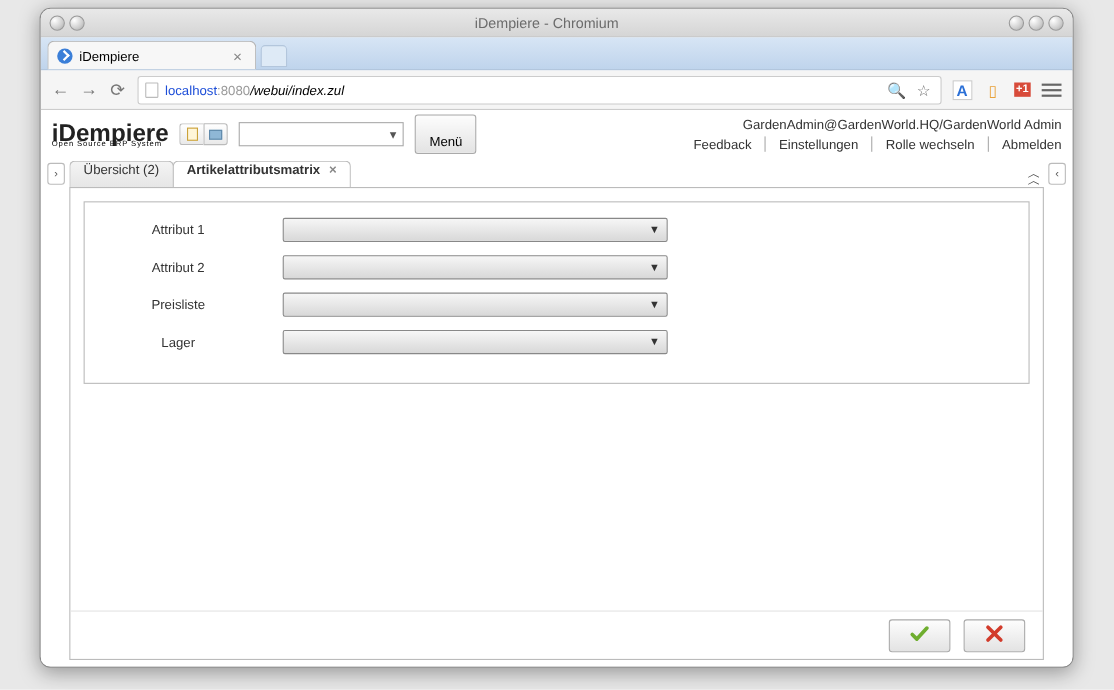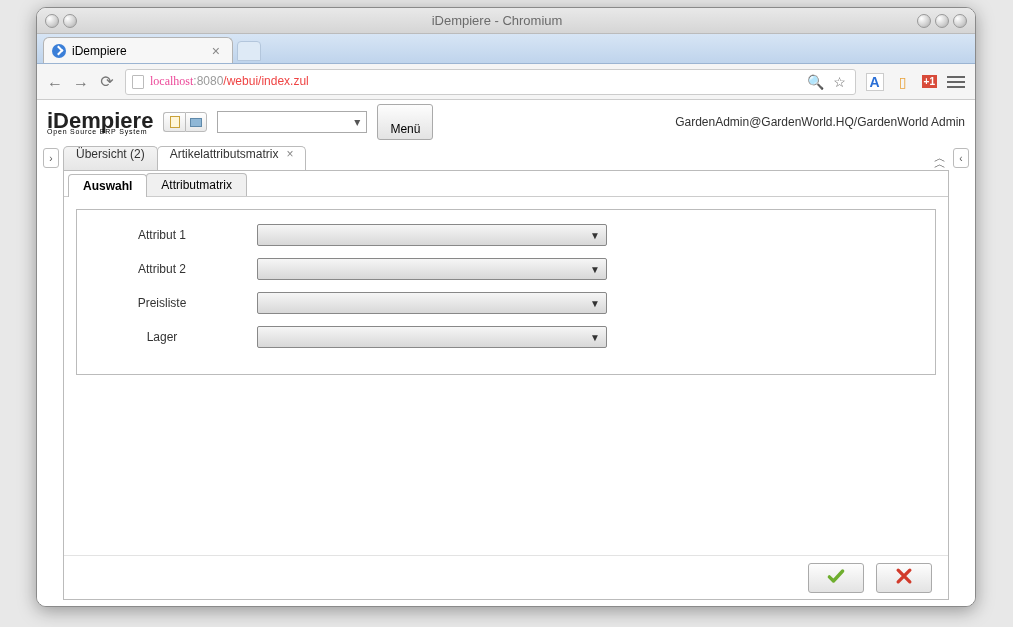--- a/index.html
+++ b/index.html
@@ -94,22 +94,22 @@
     height: 26px;
     border: 1px solid #ccc;
     border-radius: 3px;
     background: #fff;
     display: flex;
     align-items: center;
     padding: 0 6px;
     gap: 6px;
     color: #555;
   }
-  .addr .host b { color: #ec4899; font-weight: normal; font-family: Liberation Serif, serif; }
-  .addr .path { color: #ef4444; }
+  .addr .host b { color: #1d4ed8; font-weight: normal; }
+  .addr .path { color: #000000; font-style: italic; }
   .addr-right { display:flex; align-items:center; gap:6px; margin-left:auto; }
   .tb-ico { width:18px; height:18px; display:flex;align-items:center;justify-content:center;font-size:14px;color:#666;border:1px solid transparent;}
   .tb-ico.boxed { border:1px solid #ccc; background:#fff; }
   .tb-red { background:#d84b3a;color:#fff;font-weight:bold;font-size:10px;padding:1px 2px;}
   .hamburger { width:18px; display:flex; flex-direction:column; gap:3px; }
   .hamburger div{height:2px;background:#666;}
 
   .app {
     flex: 1;
     background: #fff;
@@ -200,21 +200,21 @@
     border: 1px solid #bbb;
     border-bottom: none;
     background: linear-gradient(#f4f4f4,#e6e6e6);
     border-radius: 5px 5px 0 0;
     display:flex;align-items:flex-start;gap:8px;
     color:#333;font-size:12px;
     margin-right:-1px;
   }
   .top-tab.active {
     background:#fff;
-    font-weight:normal;
+    font-weight:bold;
     position:relative;
     z-index:2;
   }
   .top-tab .x{color:#888;font-size:12px;}
   .collapse-ico {
     margin-left:auto;
     width:18px;height:18px;border:1px solid transparent;
     color:#444;display:flex;flex-direction:column;align-items:center;justify-content:center;
   }
   .collapse-ico::before{content:"︿";line-height:6px;font-size:12px;}
@@ -353,43 +353,45 @@
             <span style="width:12px;height:9px;background:#8fb7d6;border:1px solid #5f89aa;"></span>
           </div>
       </div>
       <div class="search-box">
         <span class="caret">▾</span>
       </div>
       <button class="menu-btn">Menü</button>
 
       <div class="header-right">
         <div>GardenAdmin@GardenWorld.HQ/GardenWorld Admin</div>
+        <div class="header-links">
+          <span>Feedback</span>
+          <span>Einstellungen</span>
+          <span>Rolle wechseln</span>
+          <span>Abmelden</span>
+        </div>
       </div>
     </div>
 
     <div class="work">
       <div class="side-toggle">›</div>
 
       <div class="main">
         <div class="top-tabs">
           <div class="top-tab">
             <span>Übersicht (2)</span>
           </div>
           <div class="top-tab active">
             <span>Artikelattributsmatrix</span>
             <span class="x">×</span>
           </div>
           <div class="collapse-ico"></div>
         </div>
 
         <div class="panel">
-          <div class="sub-tabs">
-            <div class="sub-tab active">Auswahl</div>
-            <div class="sub-tab">Attributmatrix</div>
-          </div>
 
           <div class="form-box">
             <div class="form-row">
               <div class="form-label">Attribut 1</div>
               <div class="form-select">
                 <span></span>
                 <span class="caret">▼</span>
               </div>
             </div>
             <div class="form-row">

